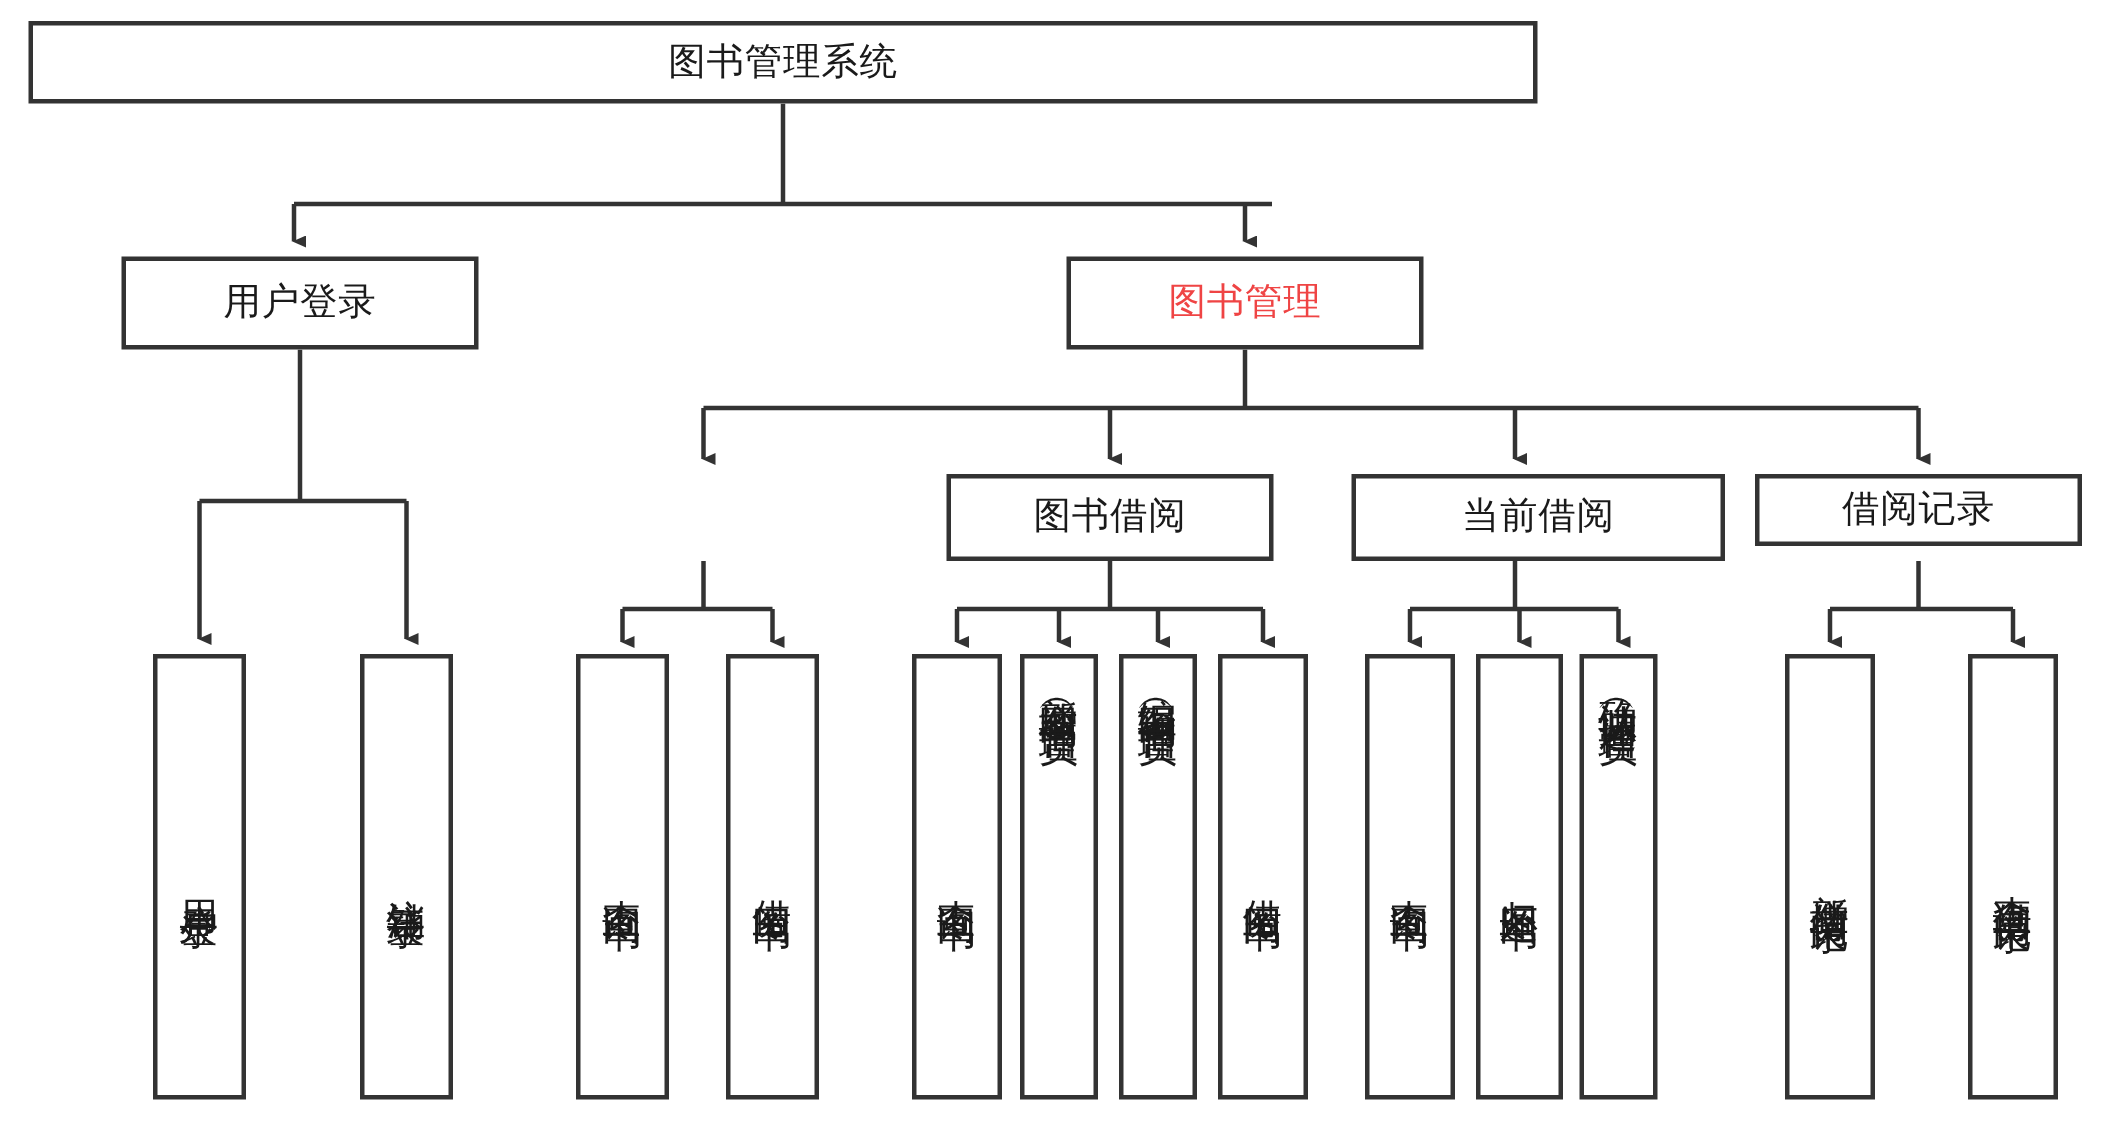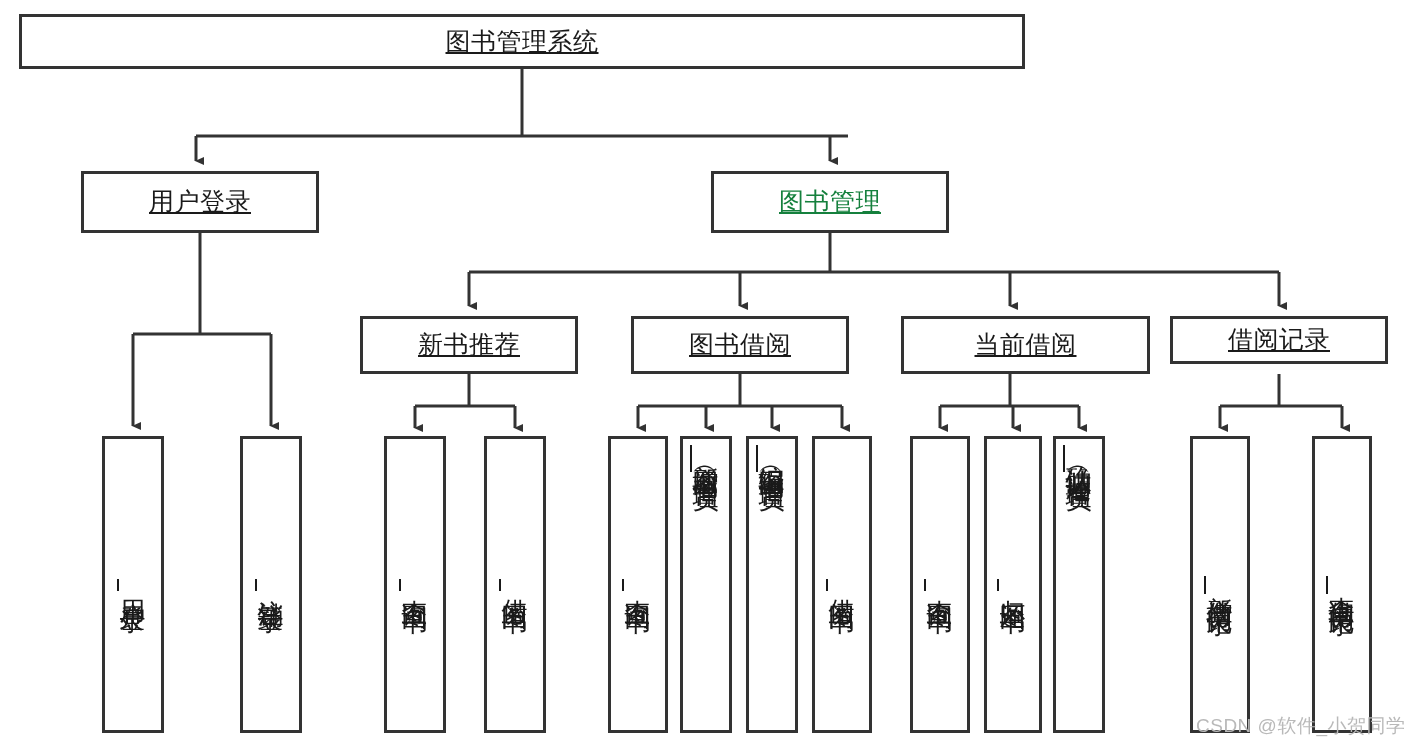--- a/index.html
+++ b/index.html
@@ -34,21 +34,20 @@
     display: flex;
     align-items: center;
     justify-content: center;
     color: #1a1a1a;
   }
   .node-label {
     display: block;
     text-align: center;
     line-height: 1.18;
     letter-spacing: 0.5px;
-    text-decoration: underline;
   }
   .node.horiz .node-label {
     writing-mode: horizontal-tb;
     font-size: 25px;
   }
   .node.vert {
     align-items: flex-start;
     padding-top: 6px;
   }
   .node.vert .node-label {
@@ -129,27 +128,24 @@
     </g>
   </svg>
 
   <div class="node horiz" style="left: 19px; top: 14px; width: 1006px; height: 55px; border-color: rgb(51, 51, 51); background: rgb(255, 255, 255); color: rgb(26, 26, 26);">
     <span class="node-label">图书管理系统</span>
   </div>
 
   <div class="node horiz" style="left: 81px; top: 171px; width: 238px; height: 62px; border-color: rgb(51, 51, 51); background: rgb(255, 255, 255); color: rgb(26, 26, 26);">
     <span class="node-label">用户登录</span>
   </div>
-  <div class="node horiz" style="left: 711px; top: 171px; width: 238px; height: 62px; border-color: rgb(51, 51, 51); background: rgb(255, 255, 255); color: #15803d;">
+  <div class="node horiz" style="left: 711px; top: 171px; width: 238px; height: 62px; border-color: rgb(51, 51, 51); background: rgb(255, 255, 255); color: #ef4444;">
     <span class="node-label">图书管理</span>
   </div>
 
-  <div class="node horiz" style="left: 360px; top: 316px; width: 218px; height: 58px; border-color: rgb(51, 51, 51); background: rgb(255, 255, 255); color: rgb(26, 26, 26);">
-    <span class="node-label">新书推荐</span>
-  </div>
   <div class="node horiz" style="left: 631px; top: 316px; width: 218px; height: 58px; border-color: rgb(51, 51, 51); background: rgb(255, 255, 255); color: rgb(26, 26, 26); justify-content: center;">
     <span class="node-label">图书借阅</span>
   </div>
   <div class="node horiz" style="left: 901px; top: 316px; width: 249px; height: 58px; border-color: rgb(51, 51, 51); background: rgb(255, 255, 255); color: rgb(26, 26, 26);">
     <span class="node-label">当前借阅</span>
   </div>
   <div class="node horiz" style="left: 1170px; top: 316px; width: 218px; height: 48px; border-color: rgb(51, 51, 51); background: rgb(255, 255, 255); color: rgb(26, 26, 26);">
     <span class="node-label">借阅记录</span>
   </div>
 
@@ -186,15 +182,14 @@
   <div class="node vert" style="left: 1053px; top: 436px; width: 52px; height: 297px; border-color: rgb(51, 51, 51); background: rgb(255, 255, 255); color: rgb(26, 26, 26);">
     <span class="node-label">确认归还（管理员）</span>
   </div>
   <div class="node vert centered" style="left: 1190px; top: 436px; width: 60px; height: 297px; border-color: rgb(51, 51, 51); background: rgb(255, 255, 255); color: rgb(26, 26, 26);">
     <span class="node-label">新增借阅记录</span>
   </div>
   <div class="node vert centered" style="left: 1312px; top: 436px; width: 60px; height: 297px; border-color: rgb(51, 51, 51); background: rgb(255, 255, 255); color: rgb(26, 26, 26);">
     <span class="node-label">查询借阅记录</span>
   </div>
 
-  <div class="watermark" style="color: rgb(185, 185, 185);">CSDN @软件_小贺同学</div>
 
 </div>
 
 </body></html>

